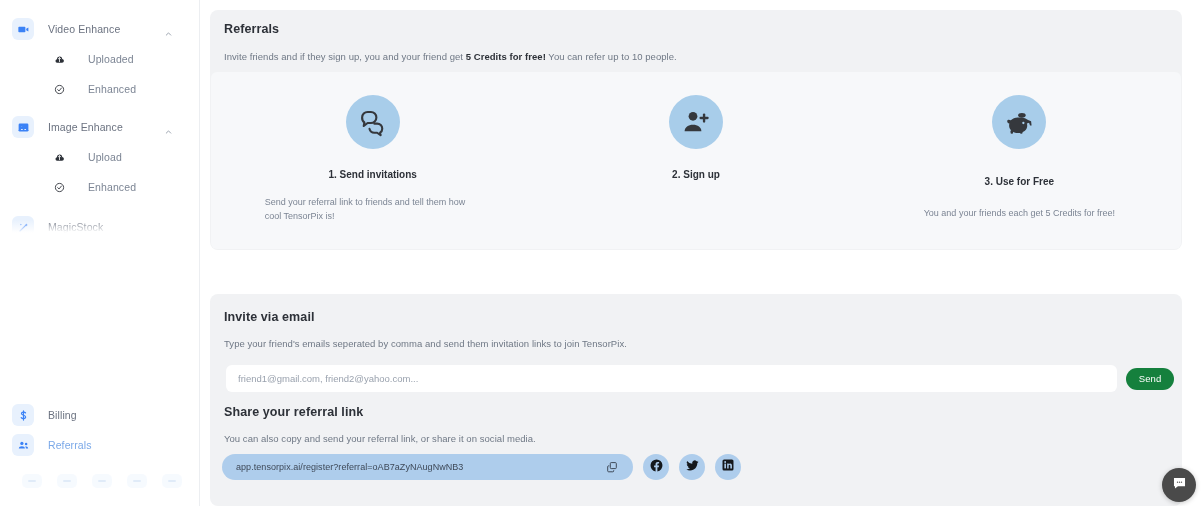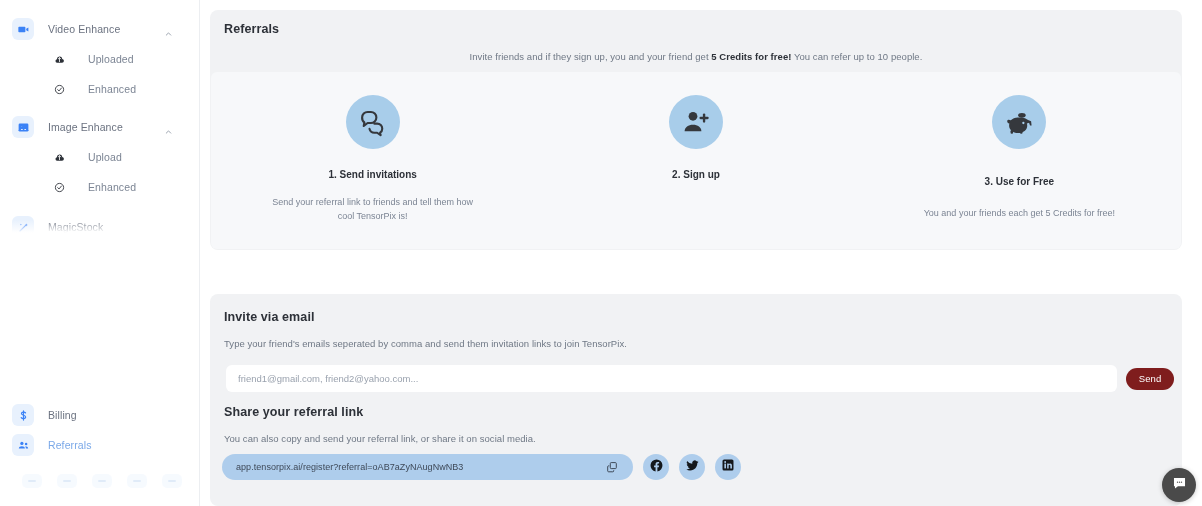--- a/index.html
+++ b/index.html
@@ -146,21 +146,21 @@
   }
   .card-sub {
     font-size: 9.5px;
     color: #6f7885;
     letter-spacing: .05px;
   }
   .card-sub b { color: #2d3138; font-weight: bold; }
 
   
   #card-referrals { top: 10px; height: 240px; padding: 12px 14px 0 14px; }
-  #card-referrals .card-sub { margin-top: 15px; text-align: center; }
+  #card-referrals .card-sub { margin-top: 15px; }
 
   .steps {
     position: absolute;
     left: 1px; top: 62px;
     width: 970px;
     height: 177px;
     background: #f7f8fa;
     border-radius: 6px;
     display: flex;
   }
@@ -184,21 +184,20 @@
     font-size: 10px;
     font-weight: bold;
     color: #2d3138;
     text-align: center;
     white-space: nowrap;
   }
   .step-desc {
     margin-top: 16px;
     font-size: 9px;
     color: #7c8594;
-    text-align: center;
     line-height: 1.55;
     max-width: 216px;
   }
   .step.lower .step-title { margin-top: 27px; }
   .step.lower .step-desc  { margin-top: 20px; max-width: 250px; }
 
   
   #card-invite { top: 258px; height: 120px; padding: 16px 14px 0 14px; margin-top: 36px; }
   #card-invite .card-sub { margin-top: 14px; }
 
@@ -222,21 +221,21 @@
     font-size: 9.5px;
     color: #4b5563;
     padding: 0 12px;
   }
   .email-input::placeholder { color: #9aa2ae; }
   .send-btn {
     flex: 0 0 48px;
     height: 22px;
     border: none;
     border-radius: 11px;
-    background: #7f1d1d;
+    background: #15803d;
     color: #ffffff;
     font-family: "Liberation Sans", sans-serif;
     font-size: 9.5px;
     cursor: pointer;
     letter-spacing: .1px;
   }
 
   
   #card-share { top: 392px; height: 114px; padding: 13px 16px 0 14px; }
   #card-share .card-sub { margin-top: 14px; }

